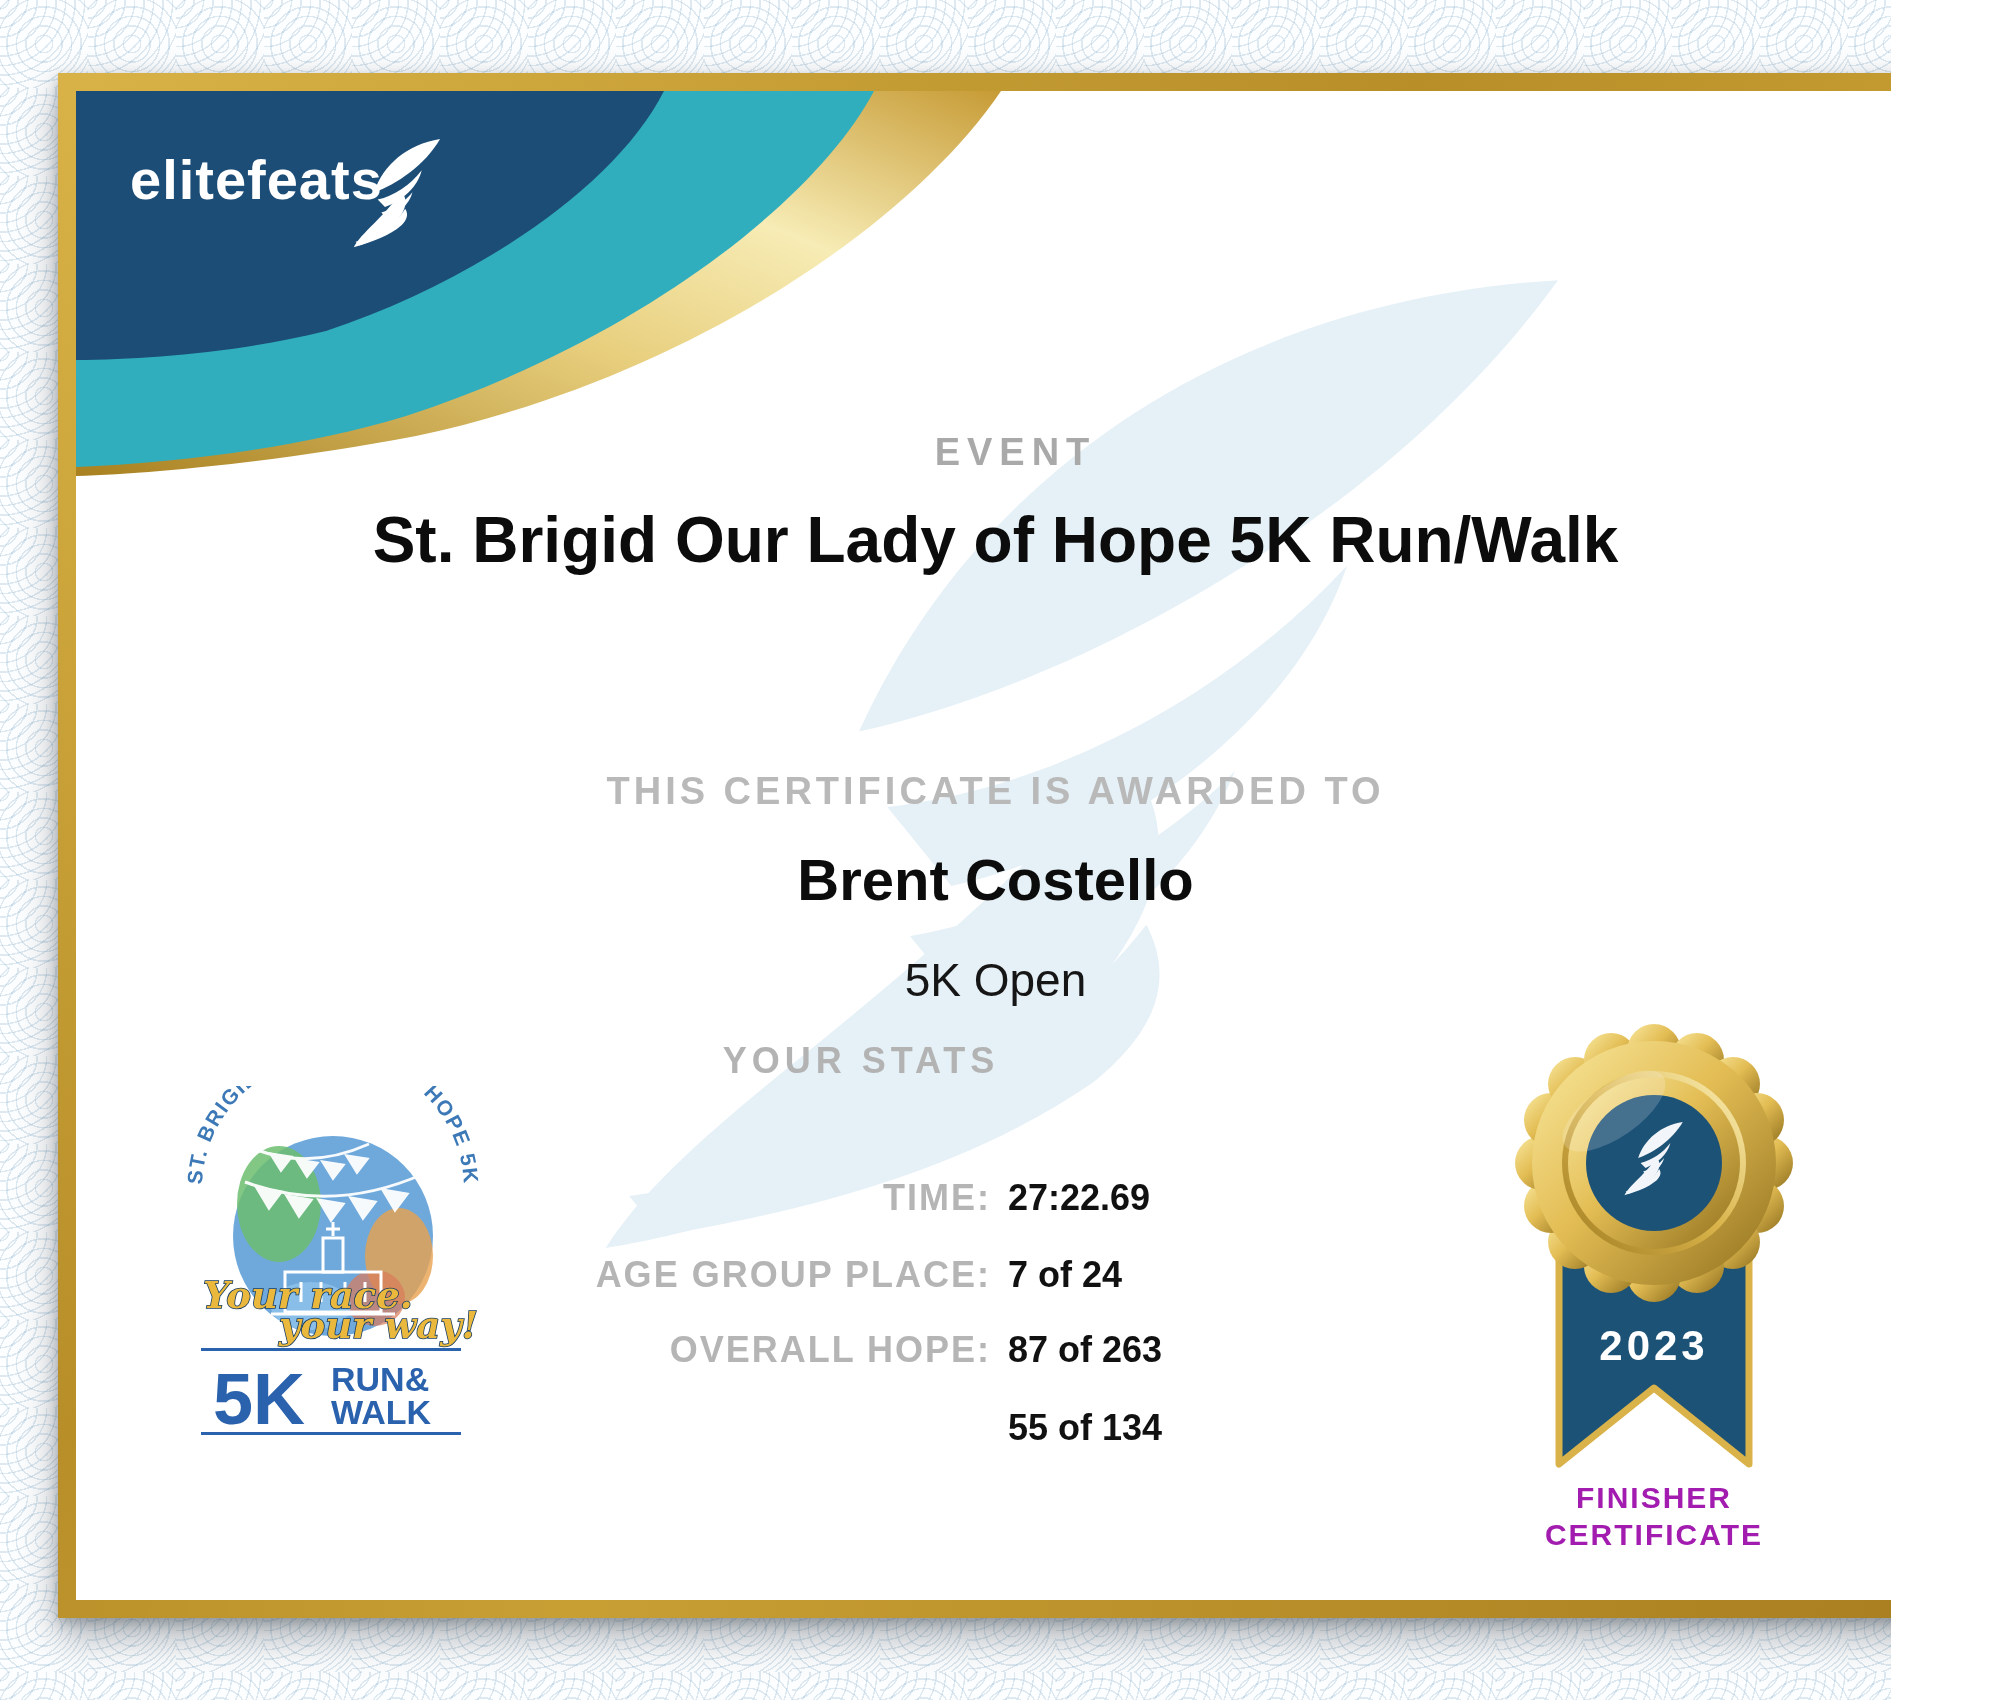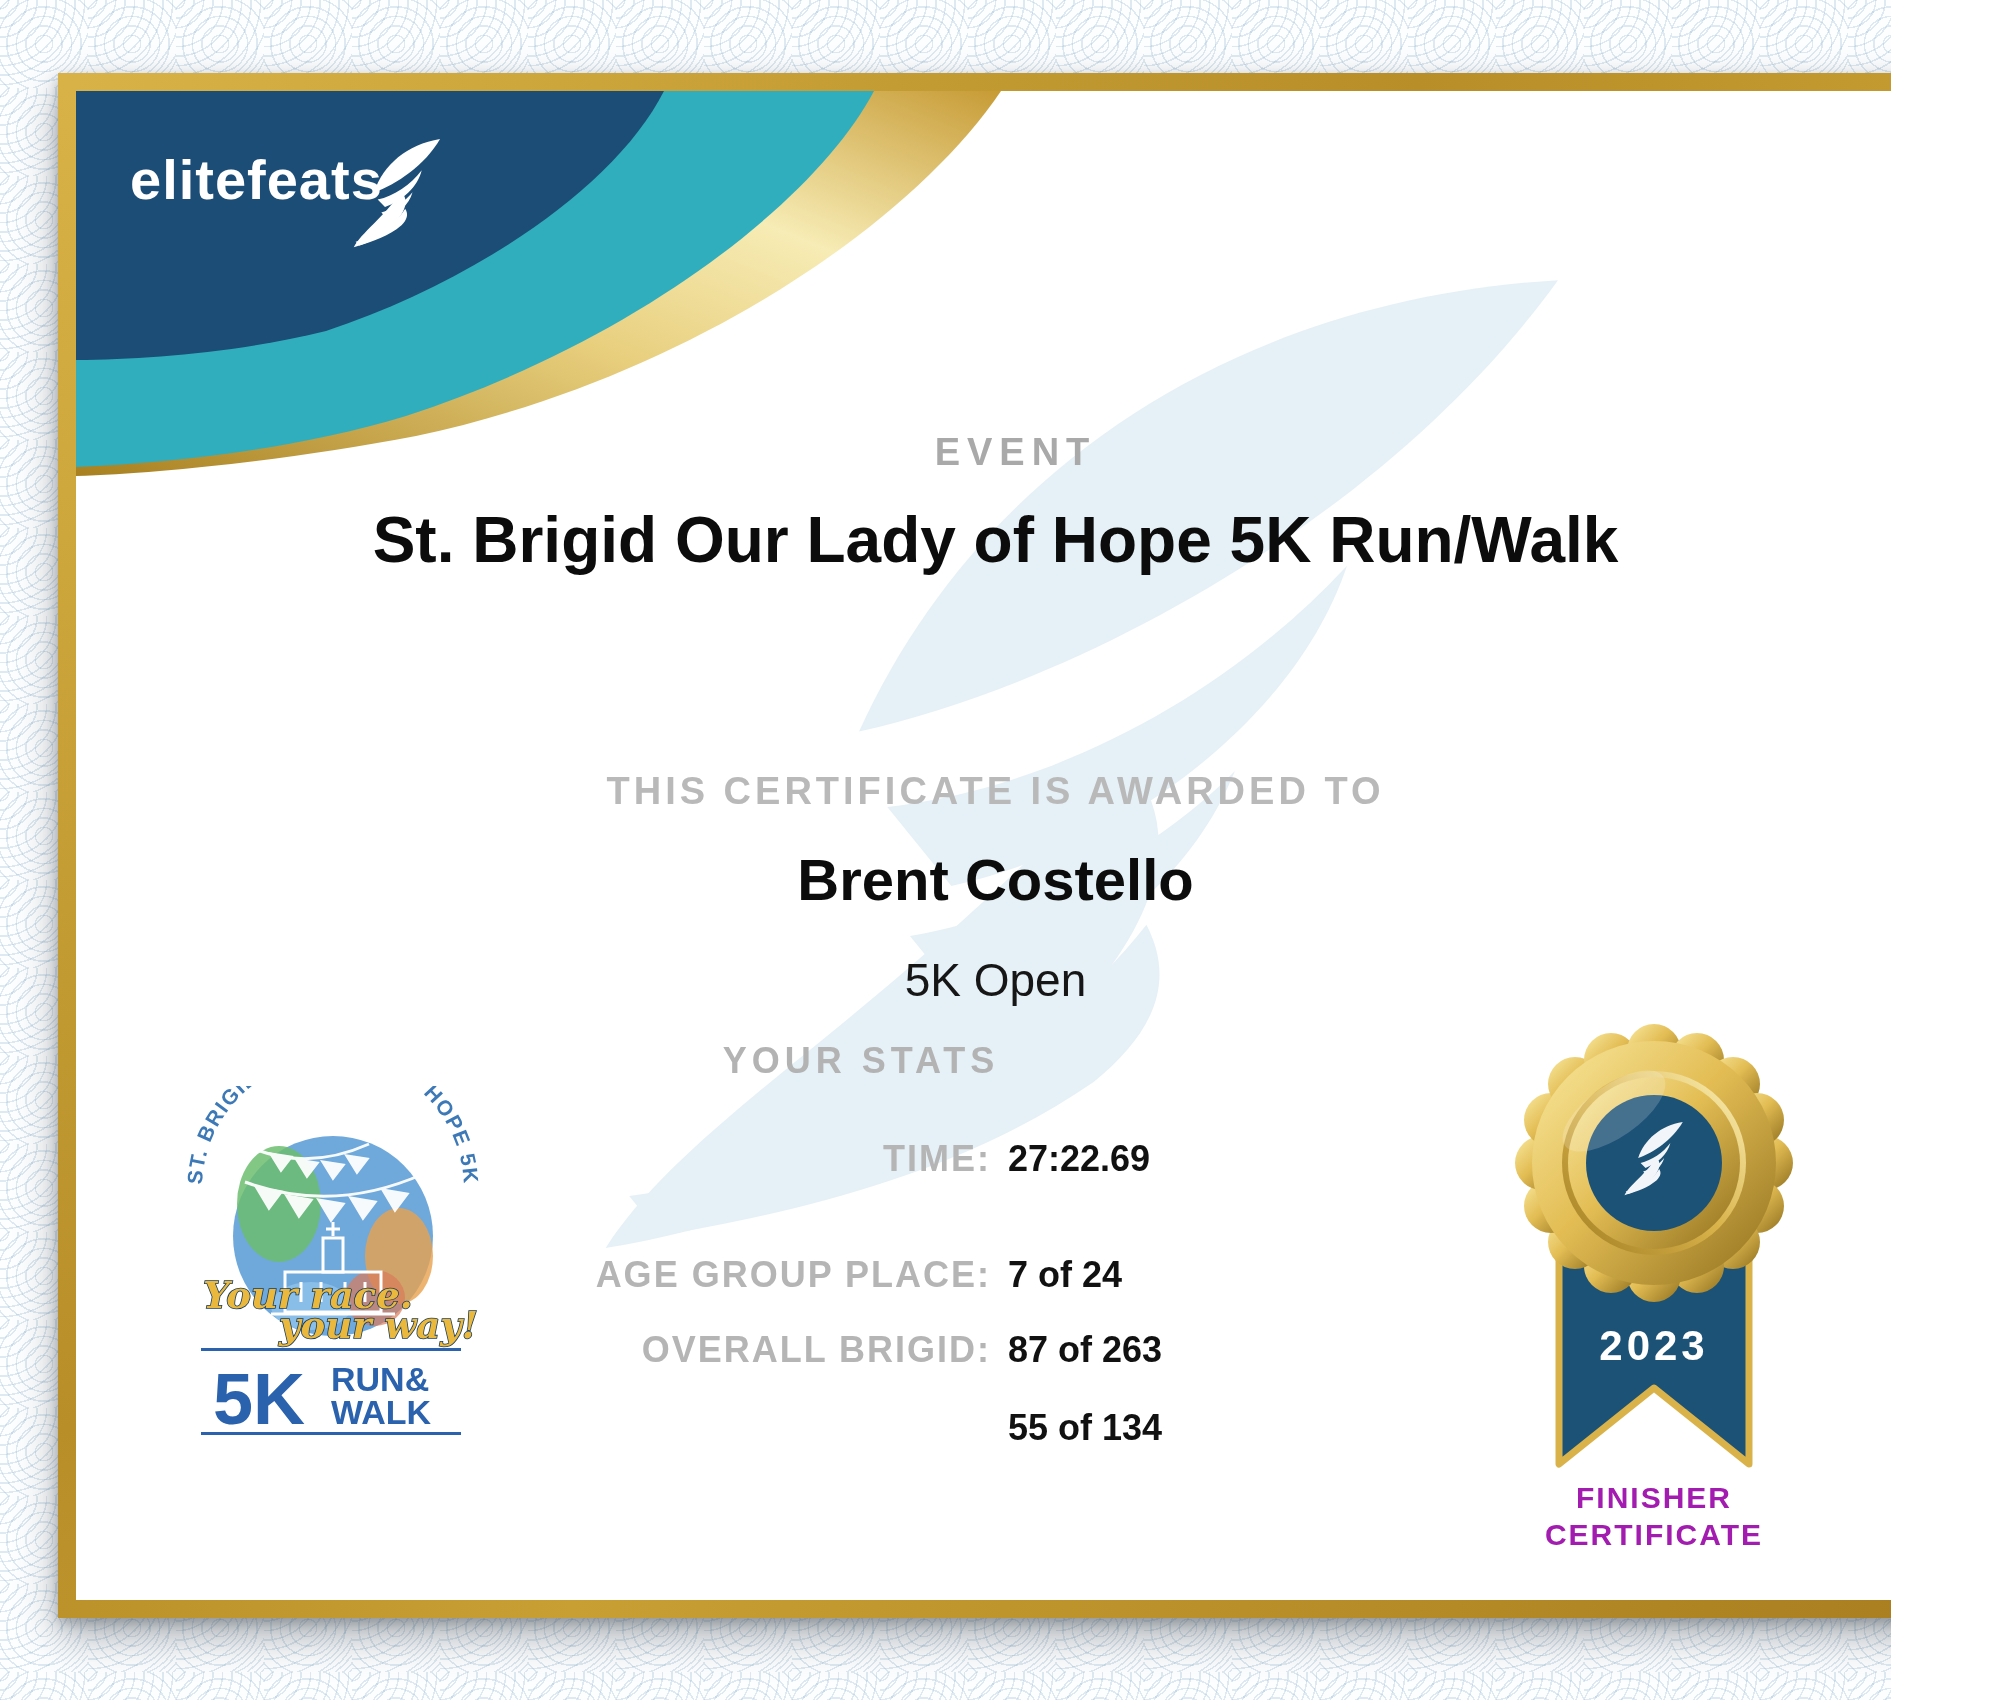--- a/index.html
+++ b/index.html
@@ -80,30 +80,30 @@
       </svg>
 
       <div class="abs centered event-label">EVENT</div>
       <div class="abs centered event-title">St. Brigid Our Lady of Hope 5K Run/Walk</div>
       <div class="abs centered award-label">THIS CERTIFICATE IS AWARDED TO</div>
       <div class="abs centered recipient">Brent Costello</div>
       <div class="abs centered division">5K Open</div>
 
       <div class="abs stats-heading">YOUR STATS</div>
 
-      <div class="stat-row" style="top:1047px;">
+      <div class="stat-row" style="top:1086px;">
         <span class="stat-label">TIME:</span>
         <span class="stat-value">27:22.69</span>
       </div>
       <div class="stat-row" style="top:1163px;">
         <span class="stat-label">AGE GROUP PLACE:</span>
         <span class="stat-value">7 of 24</span>
       </div>
       <div class="stat-row" style="top:1238px;">
-        <span class="stat-label">OVERALL BRIGID:</span>
+        <span class="stat-label">OVERALL HOPE:</span>
         <span class="stat-value">87 of 263</span>
       </div>
       <div class="stat-row" style="top:1316px;">
         <span class="stat-value">55 of 134</span>
       </div>
 
       <svg class="abs" style="left:85px;top:995px;" width="340" height="360" viewBox="0 0 340 360">
         <defs>
           <path id="arcPath" d="M45,135 A131,131 0 1 1 299,135" fill="none"></path>
         </defs>

